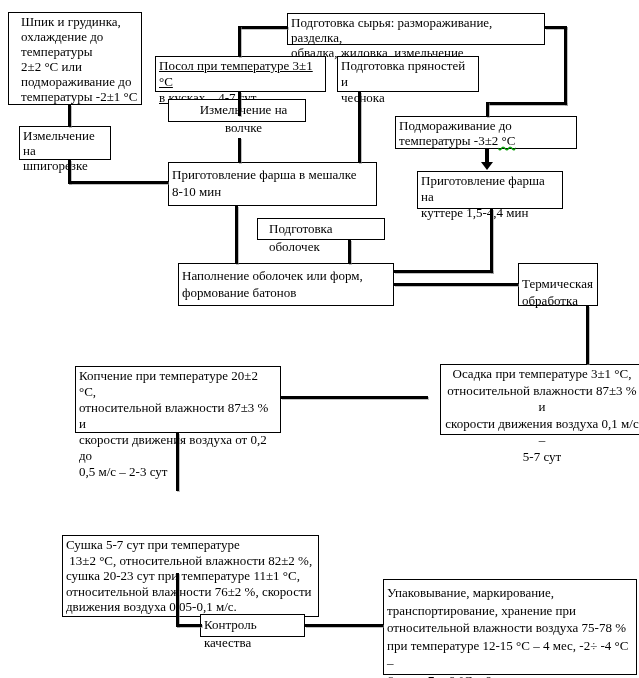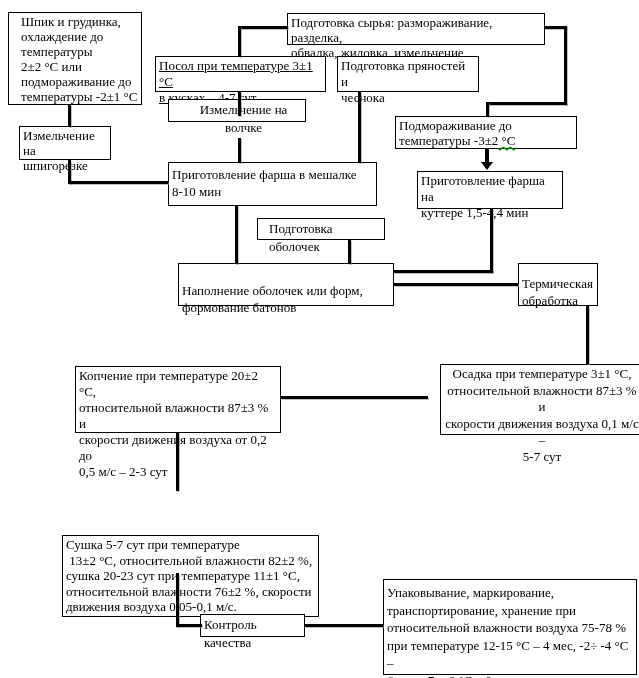--- a/index.html
+++ b/index.html
@@ -59,21 +59,21 @@
 <span>температуры -3±2</span><span class="spell"> °С</span></div>
 
   <div class="box lh17" style="left:168px;top:162px;width:209px;height:44px;padding-top:3px;">Приготовление фарша в мешалке
 8-10 мин</div>
 
   <div class="box lh16" style="left:417px;top:171px;width:146px;height:38px;">Приготовление фарша на
 куттере 1,5-4,4 мин</div>
 
   <div class="box lh18" style="left:257px;top:218px;width:128px;height:22px;padding-left:11px;">Подготовка оболочек</div>
 
-  <div class="box lh17" style="left:178px;top:263px;width:216px;height:43px;padding-top:18px;">Наполнение оболочек или форм,
+  <div class="box lh17" style="left:178px;top:263px;width:216px;height:43px;padding-top:3px;">Наполнение оболочек или форм,
 формование батонов</div>
 
   <div class="box lh17" style="left:518px;top:263px;width:80px;height:43px;padding-top:11px;">Термическая
 обработка</div>
 
   <div class="box lh16" style="left:75px;top:366px;width:206px;height:67px;">Копчение при температуре 20±2 °С,
 относительной влажности 87±3 % и
 скорости движения воздуха от 0,2 до
 0,5 м/с – 2-3 сут</div>
 

